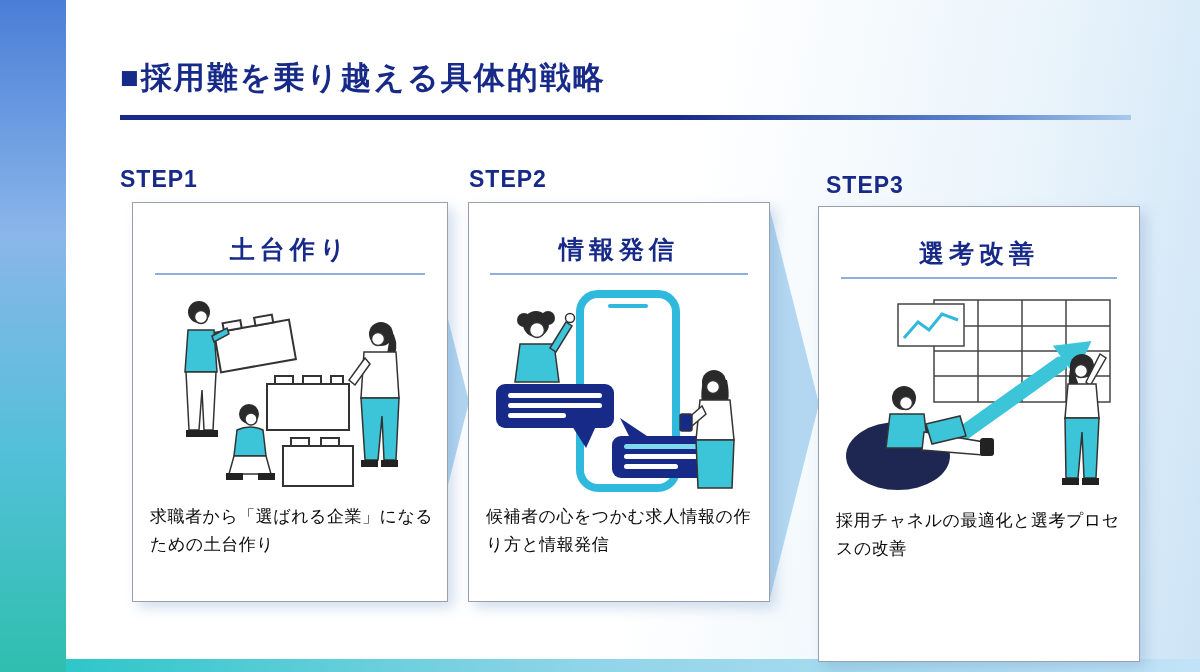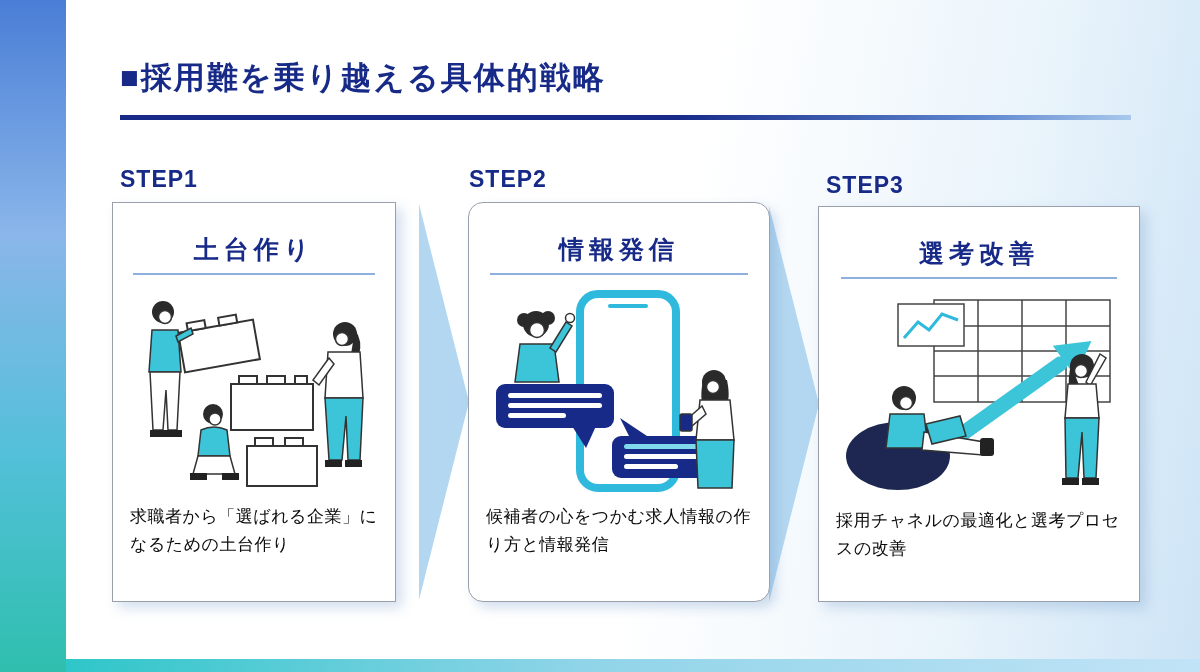--- a/index.html
+++ b/index.html
@@ -47,23 +47,23 @@
     clip-path:polygon(0 0,100% 50%,0 100%); z-index:0;
   }
   .chevron.c1 { left:419px; top:204px; }
   .chevron.c2 { left:769px; top:206px; }
 
   
   .card {
     position:absolute; background:#ffffff; border:1px solid #9aa0ab;
     box-shadow:6px 6px 12px rgba(110,150,200,0.30); z-index:1;
   }
-  .card.card1 { left:112px; top:202px; width:284px; height:400px; }
-  .card.card2 { left:468px; top:202px; width:302px; height:400px;border-radius:15px; }
-  .card.card3 { left:818px; top:206px; width:322px; height:396px; }
+  .card.card1 { left:132px; top:202px; width:316px; height:400px; }
+  .card.card2 { left:468px; top:202px; width:302px; height:400px; }
+  .card.card3 { left:818px; top:206px; width:322px; height:456px; }
 
   .card-heading {
     position:absolute; top:30px; left:0; right:0; text-align:center;
     font-size:25px; font-weight:bold; color:#172a88; letter-spacing:5px;
   }
   .card-rule {
     position:absolute; top:70px; left:7%; width:86%; height:2px; background:#8fb0dc;
   }
   .illustration {
     position:absolute; top:82px; left:0; right:0; height:210px;

